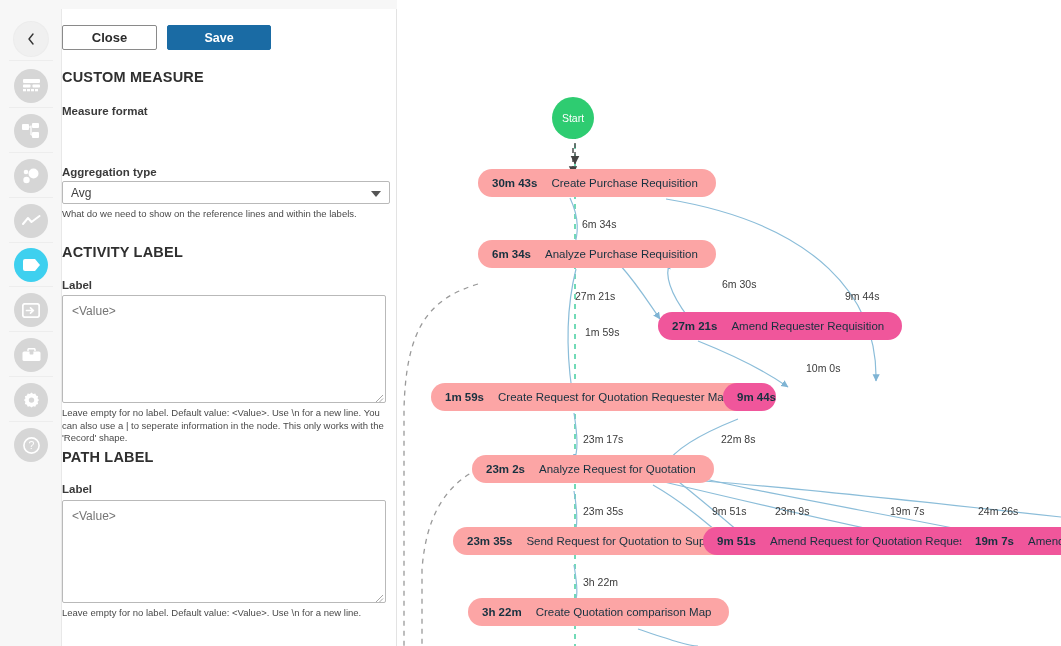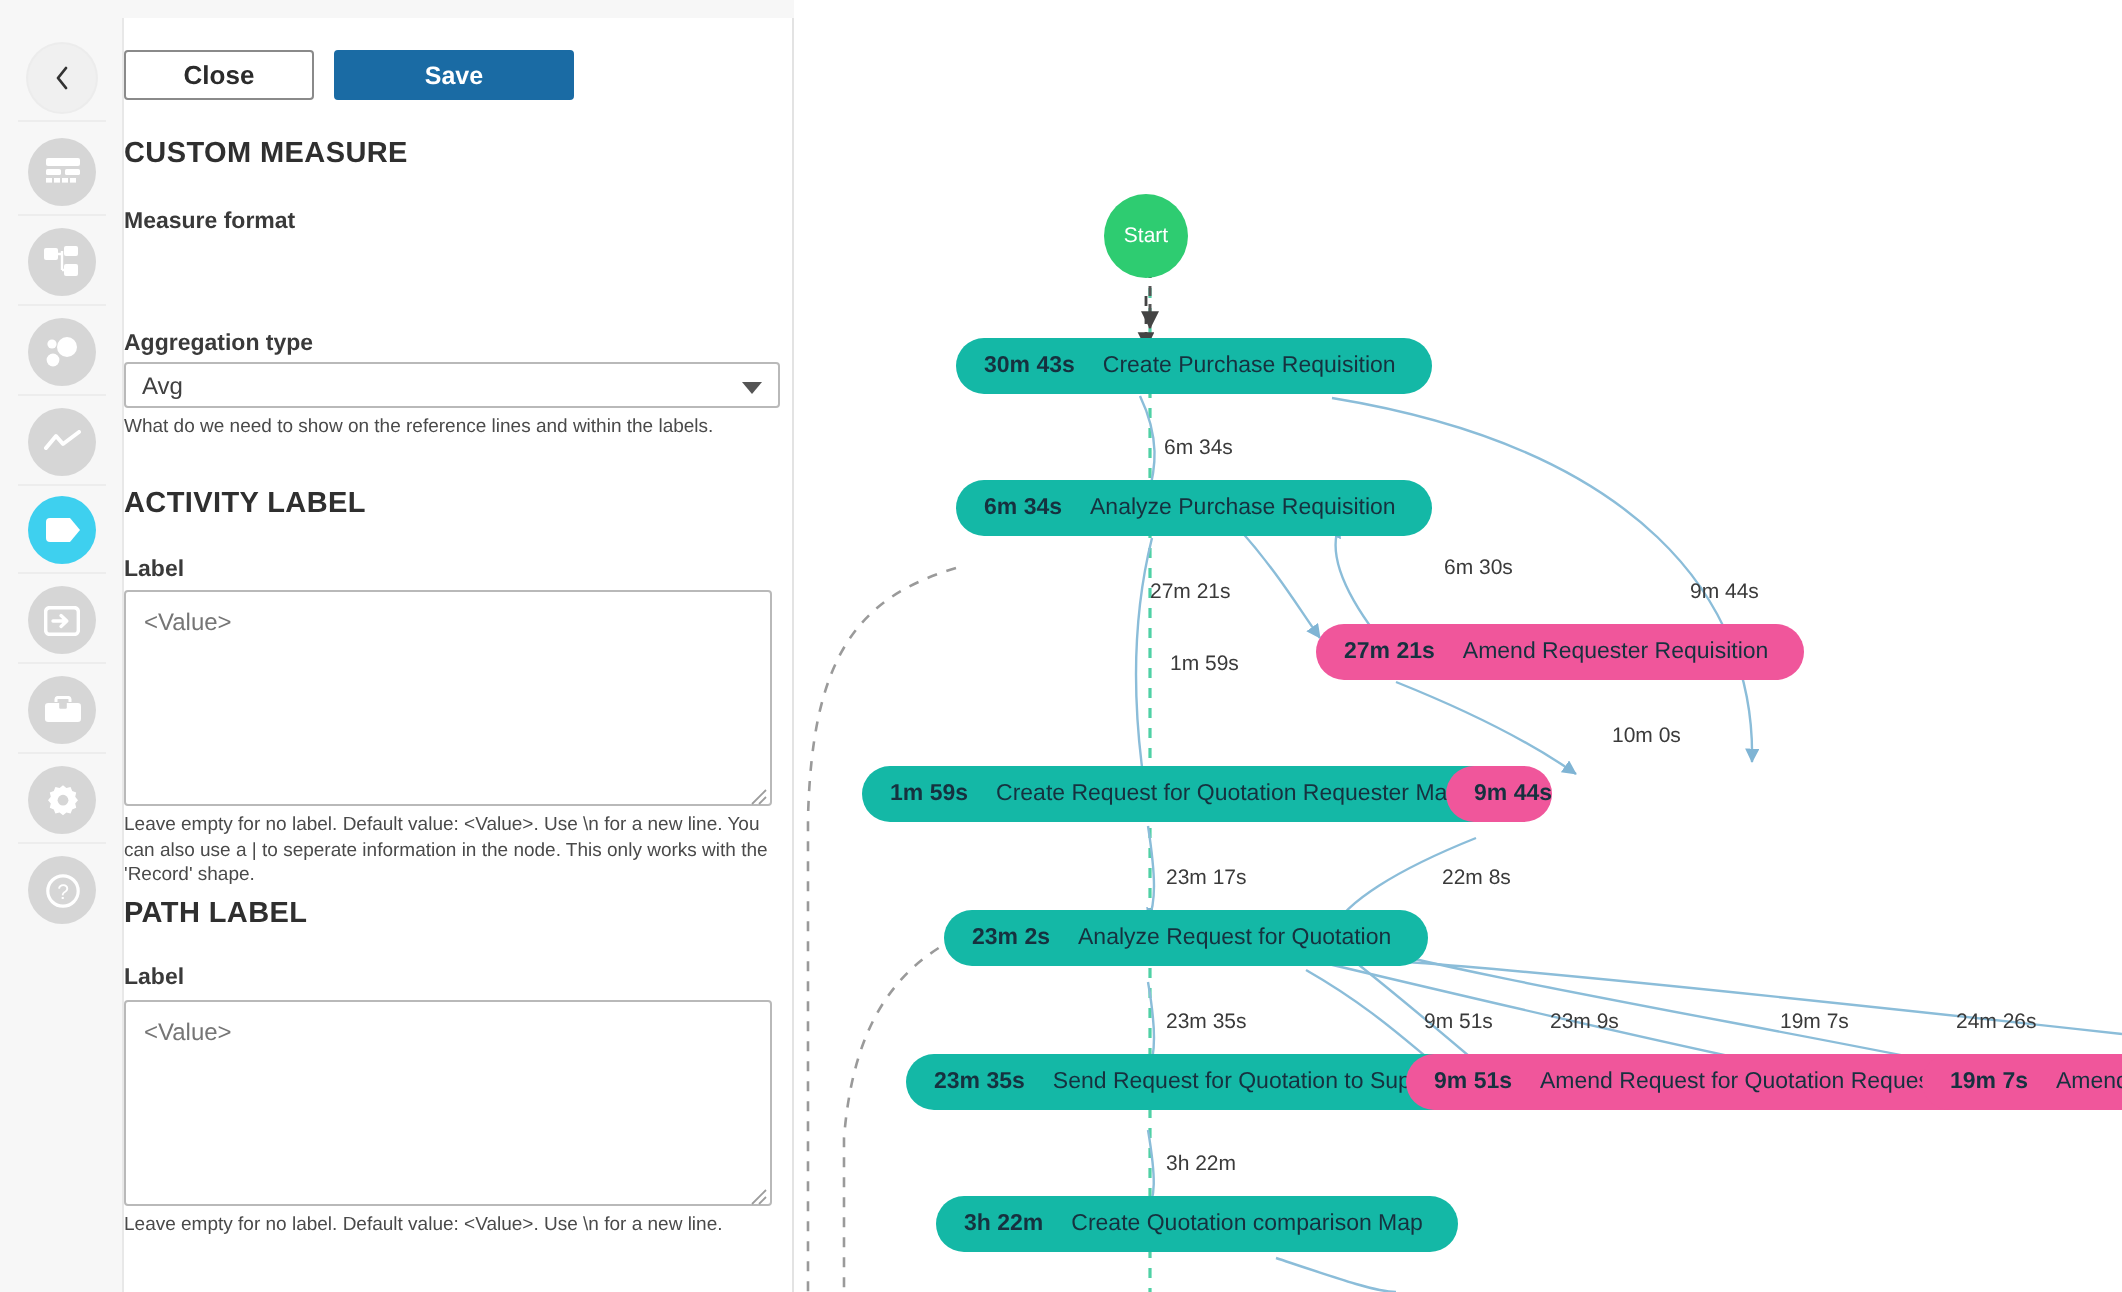--- a/index.html
+++ b/index.html
@@ -96,21 +96,21 @@
   }
   .btn-close {
     width: 95px;
     background: #ffffff;
     border: 1px solid #8a8a8a;
     color: #2b2b2b;
     font-weight: bold;
     font-size: 13px;
   }
   .btn-save {
-    width: 120px;
+    width: 104px;
     background: #1a6ba4;
     border: 1px solid #1a6ba4;
     color: #ffffff;
   }
 
   .sect-title {
     font-size: 14.5px;
     font-weight: bold;
     color: #2f2f2f;
     letter-spacing: 0.2px;
@@ -190,21 +190,21 @@
     position: absolute;
     height: 28px;
     border-radius: 14px;
     display: flex;
     align-items: center;
     color: #16313f;
     font-size: 11.5px;
     white-space: nowrap;
     cursor: pointer;
   }
-  .node.blue  { background: #14b8a6; }
+  .node.blue  { background: #fca5a5; }
   .node.pink  { background: #f0569b; }
   .node .metric {
     font-weight: bold;
     padding: 0 0 0 14px;
   }
   .node .nlabel {
     padding: 0 18px 0 14px;
   }
 
   .start-node {

